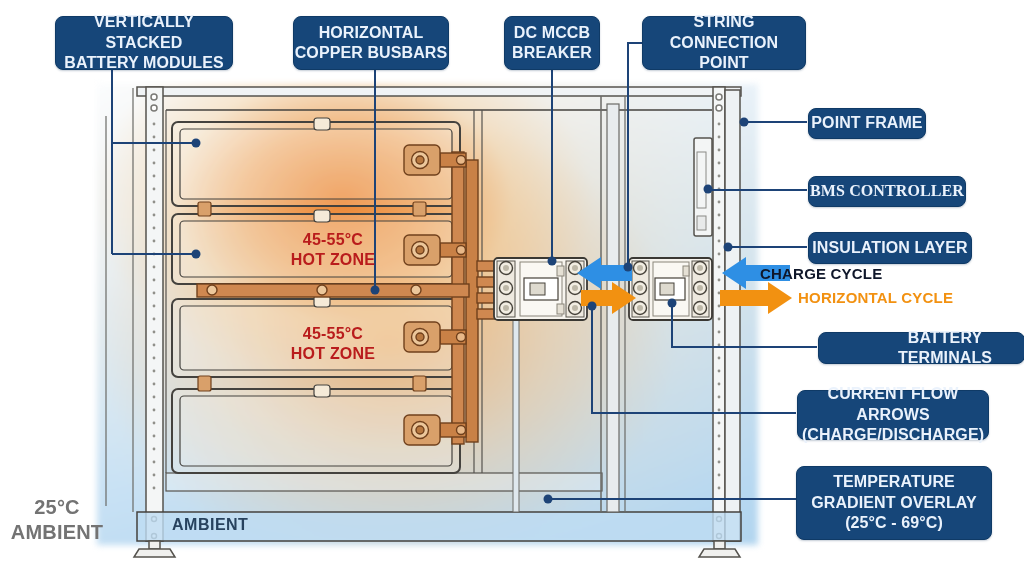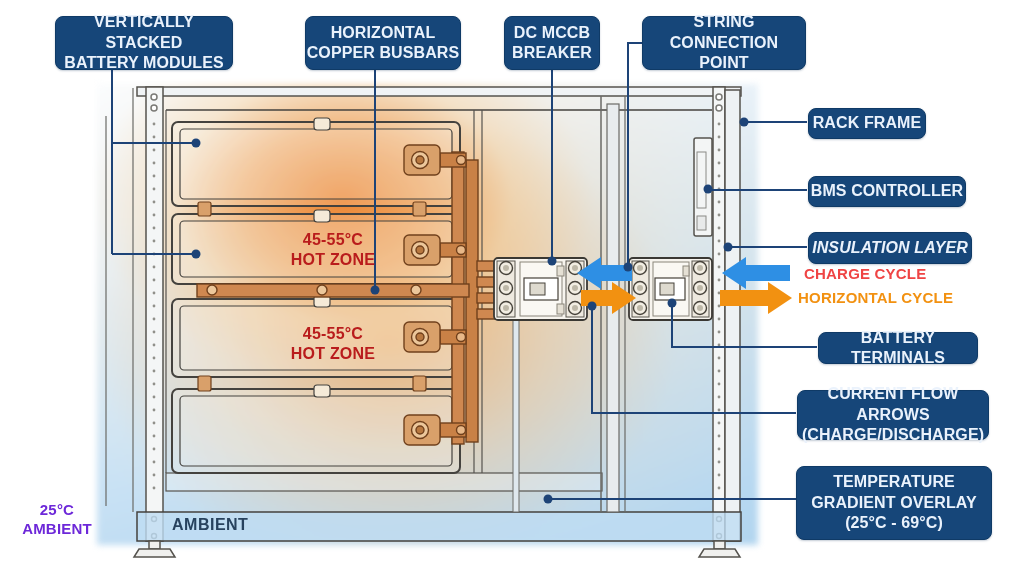--- a/index.html
+++ b/index.html
@@ -314,39 +314,39 @@
       <circle cx="708" cy="189" r="4.5"></circle>
         <circle cx="728" cy="247" r="4.5"></circle>
       <circle cx="672" cy="303" r="4.5"></circle>
         <circle cx="592" cy="306" r="4.5"></circle>
       <circle cx="548" cy="499" r="4.5"></circle>
     </g>
   </svg>
 
   <div class="callout" style="left:55px;top:16px;width:176px;height:52px;">VERTICALLY STACKED
 BATTERY MODULES</div>
-  <div class="callout" style="left:293px;top:16px;width:154px;height:52px;margin-left:12px;">HORIZONTAL
+  <div class="callout" style="left:293px;top:16px;width:154px;height:52px;">HORIZONTAL
 COPPER BUSBARS</div>
   <div class="callout" style="left:504px;top:16px;width:94px;height:52px;">DC MCCB
 BREAKER</div>
   <div class="callout" style="left:642px;top:16px;width:162px;height:52px;">STRING
 CONNECTION POINT</div>
-  <div class="callout" style="left:808px;top:108px;width:116px;height:29px;">RACK FRAME</div>
-  <div class="callout" style="left:808px;top:176px;width:156px;height:29px;">BMS CONTROLLER</div>
-  <div class="callout" style="left:808px;top:232px;width:162px;height:30px;font-style:italic;">INSULATION LAYER</div>
-  <div class="callout" style="left:818px;top:332px;width:158px;height:30px;">BATTERY TERMINALS</div>
+  <div class="callout" style="left:808px;top:108px;width:116px;height:29px;">POINT FRAME</div>
+  <div class="callout" style="left:808px;top:176px;width:156px;height:29px;font-family:Liberation Serif, serif;">BMS CONTROLLER</div>
+  <div class="callout" style="left:808px;top:232px;width:162px;height:30px;">INSULATION LAYER</div>
+  <div class="callout" style="left:818px;top:332px;width:158px;height:30px;padding-left:47px;">BATTERY TERMINALS</div>
   <div class="callout" style="left:797px;top:390px;width:190px;height:48px;">CURRENT FLOW ARROWS
 (CHARGE/DISCHARGE)</div>
   <div class="callout" style="left:796px;top:466px;width:194px;height:72px;">TEMPERATURE
 GRADIENT OVERLAY
 (25°C - 69°C)</div>
 
-  <div class="txt cycle-label" style="left:804px;top:265px;color:#ef4444;">CHARGE CYCLE</div>
+  <div class="txt cycle-label" style="left:760px;top:265px;color:#0f172a;">CHARGE CYCLE</div>
   <div class="txt cycle-label" style="left:798px;top:289px;color:#f29111;">HORIZONTAL CYCLE</div>
 
   <div class="txt zone-label" style="left:283px;top:230px;width:100px;height:40px;">45-55°C
 HOT ZONE</div>
   <div class="txt zone-label" style="left:283px;top:324px;width:100px;height:40px;">45-55°C
 HOT ZONE</div>
   <div class="txt ambient-label" style="left:172px;top:516px;font-size:16px;letter-spacing:0.5px;">AMBIENT</div>
-  <div class="txt ambient-label zone-label" style="left:18px;top:500px;width:78px;height:40px;font-size:15px;color:#6d28d9;text-align:center;">25°C
+  <div class="txt ambient-label zone-label" style="left:18px;top:500px;width:78px;height:40px;font-size:20px;color:#737373;text-align:center;">25°C
 AMBIENT</div>
 </div>
 
 </body></html>

